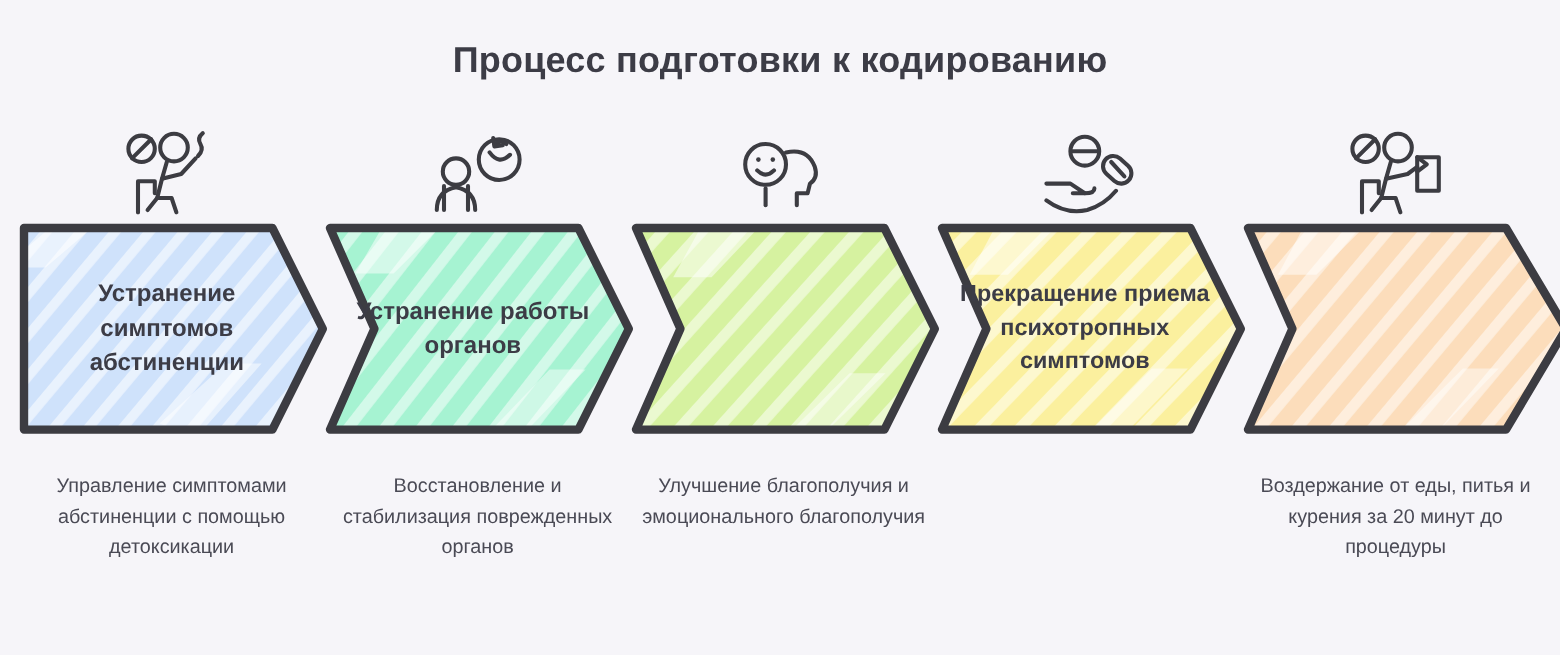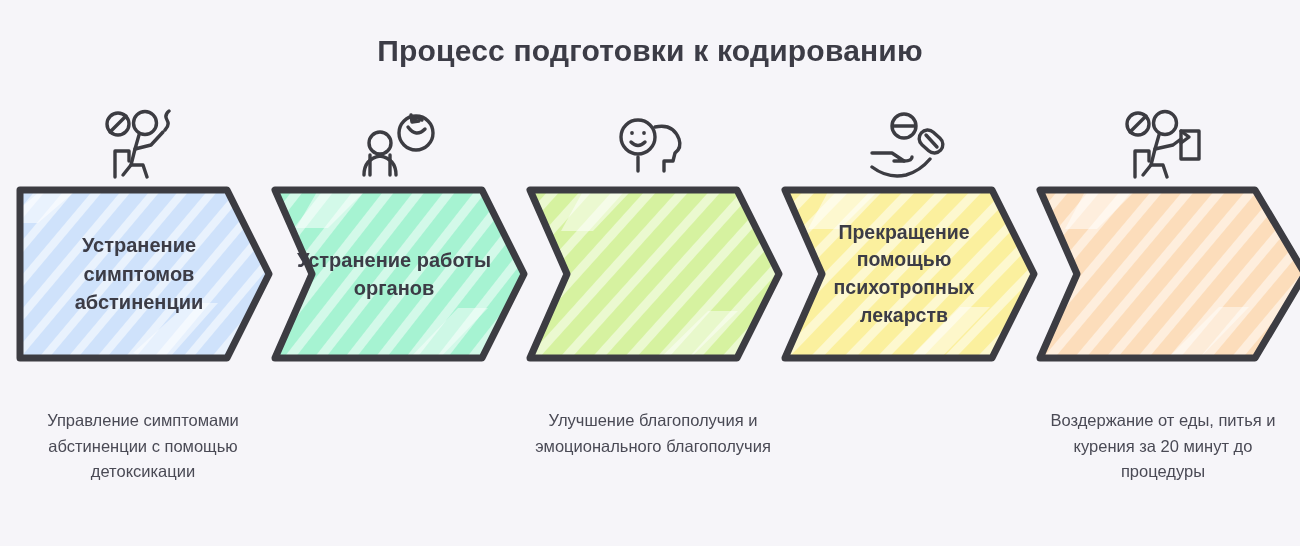--- a/index.html
+++ b/index.html
@@ -107,21 +107,20 @@
   
   .caption {
     position: absolute;
     top: 288px;
     left: 6px;
     width: 248px;
     text-align: center;
     font-size: 16.5px;
     line-height: 1.56;
     color: #4a4a55;
-    margin-top: 15px;
   }
 </style>
 </head>
 <body>
 
 <div id="infographic">
 
   <div id="title">Процесс подготовки к кодированию</div>
 
   <div id="steps">
@@ -192,20 +191,21 @@
           <path d="M7,7 L214,7 L256,91 L214,175 L7,175 L44,91 Z" fill="url(#stripe2)"></path>
           <g clip-path="url(#clipArrow2)">
             <path d="M60,-10 L115,-10 L60,45 L28,45 Z" fill="#ffffff" opacity="0.5"></path>
             <path d="M135,182 L190,125 L220,125 L165,182 Z" fill="#ffffff" opacity="0.45"></path>
           </g>
           <path d="M7,7 L214,7 L256,91 L214,175 L7,175 L44,91 Z" fill="none" stroke="#3c3c42" stroke-width="7" stroke-linejoin="round" stroke-linecap="round"></path>
         </svg>
       </div>
       <div class="arrow-label">Устранение работы органов</div>
 
+      <div class="caption">Восстановление и стабилизация поврежденных органов</div>
     </div>
 
     <div class="step step-2">
       <div class="icon-wrap">
         <svg width="84" height="70" viewBox="0 0 84 70" fill="none" stroke="#3c3c42" stroke-width="3.4" stroke-linecap="round" stroke-linejoin="round">
           <circle cx="27" cy="28" r="17"></circle>
           <circle cx="21" cy="24" r="1.9" fill="#3c3c42" stroke="none"></circle>
           <circle cx="33" cy="24" r="1.9" fill="#3c3c42" stroke="none"></circle>
           <path d="M20 33 q7 7 14 0"></path>
           <path d="M27 48 L27 62"></path>
@@ -261,21 +261,21 @@
             </clipPath>
           </defs>
           <path d="M7,7 L214,7 L256,91 L214,175 L7,175 L44,91 Z" fill="url(#stripe4)"></path>
           <g clip-path="url(#clipArrow4)">
             <path d="M60,-10 L118,-10 L62,46 L30,46 Z" fill="#ffffff" opacity="0.5"></path>
             <path d="M125,182 L182,124 L212,124 L156,182 Z" fill="#ffffff" opacity="0.45"></path>
           </g>
           <path d="M7,7 L214,7 L256,91 L214,175 L7,175 L44,91 Z" fill="none" stroke="#3c3c42" stroke-width="7" stroke-linejoin="round" stroke-linecap="round"></path>
         </svg>
       </div>
-      <div class="arrow-label">Прекращение помощью психотропных лекарств</div>
+      <div class="arrow-label">Прекращение приема психотропных симптомов</div>
 
     </div>
 
     <div class="step step-4">
       <div class="icon-wrap">
         <svg width="84" height="70" viewBox="0 0 84 70" fill="none" stroke="#3c3c42" stroke-width="3.4" stroke-linecap="round" stroke-linejoin="round">
           <circle cx="17" cy="15" r="11"></circle>
           <line x1="9" y1="23" x2="25" y2="7"></line>
           <circle cx="44" cy="14" r="11.5"></circle>
           <path d="M38 26 L34 40 L52 36 L60 30"></path>

